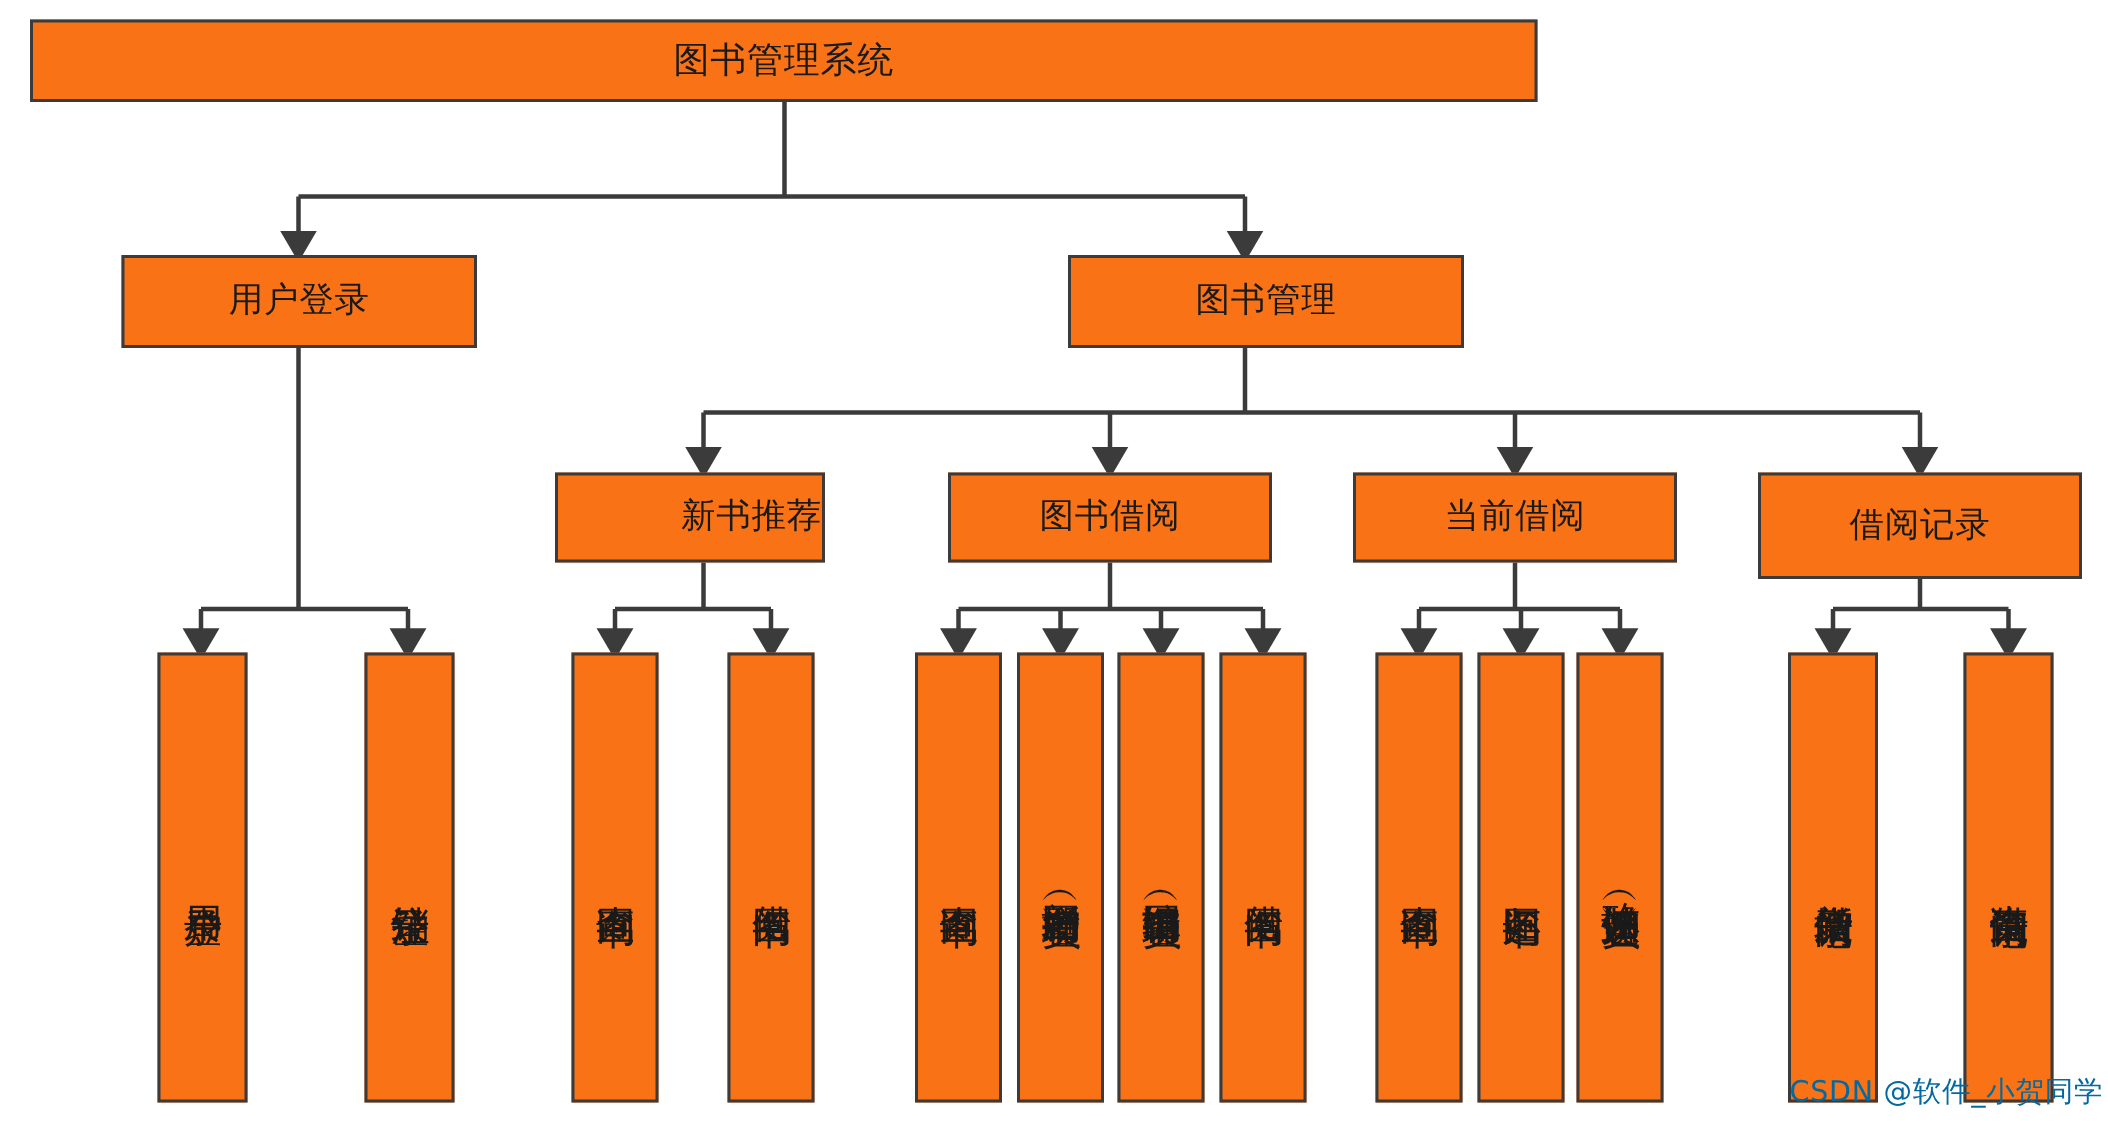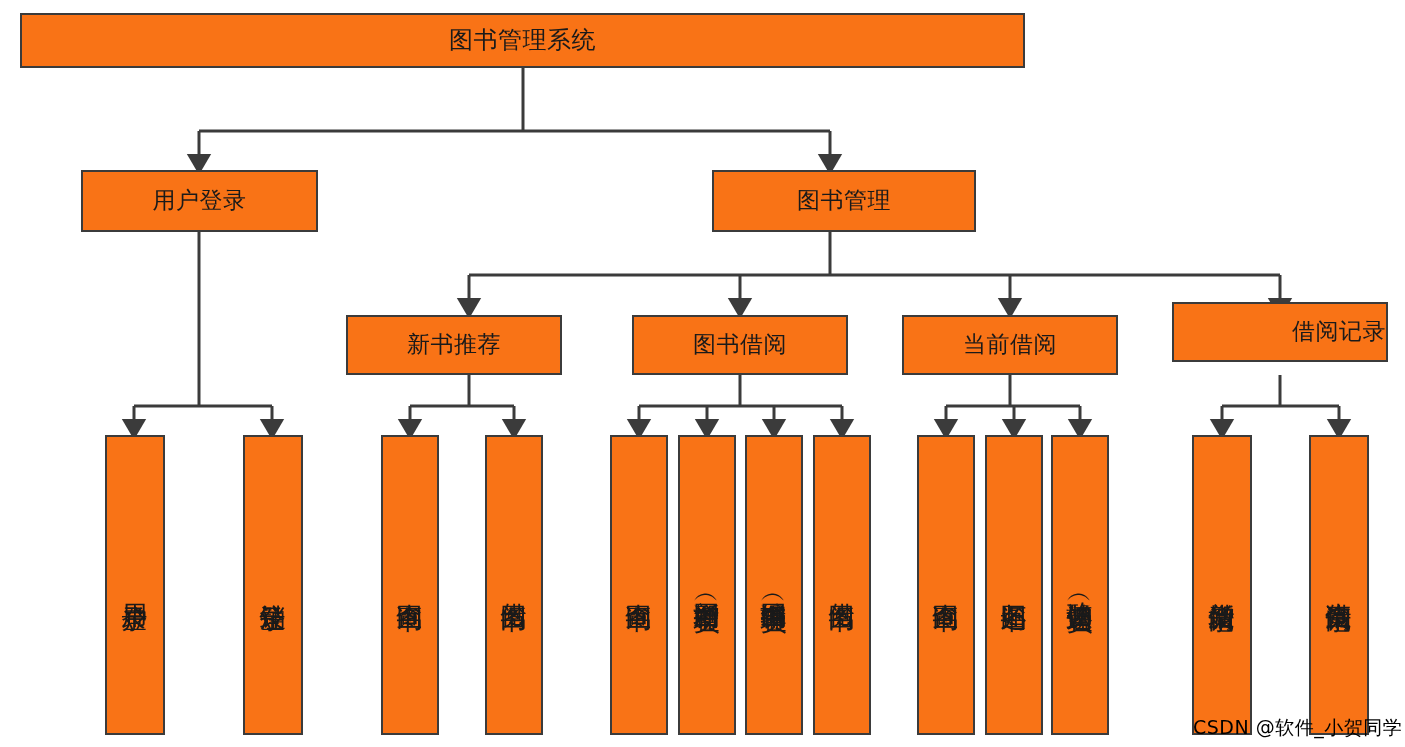--- a/index.html
+++ b/index.html
@@ -61,21 +61,21 @@
   .node.vert .node-label {
     writing-mode: vertical-rl;
     text-orientation: upright;
     font-size: 26px;
     line-height: 1.08;
     letter-spacing: 1px;
     white-space: nowrap;
   }
   .watermark {
     position: absolute;
-    color: #000000;
+    color: #0369a1;
     font-size: 19px;
     letter-spacing: 0.5px;
     white-space: nowrap;
     user-select: none;
   }
 </style>
 </head>
 <body>
 
 <div id="diagram">
@@ -136,33 +136,33 @@
   </div>
 
   <div class="node horiz" style="left:81px; top:170px; width:237px; height:62px;">
     <span class="node-label">用户登录</span>
   </div>
 
   <div class="node horiz" style="left:712px; top:170px; width:264px; height:62px;">
     <span class="node-label">图书管理</span>
   </div>
 
-  <div class="node horiz" style="left:346px; top:315px; width:216px; height:60px;">
+  <div class="node horiz" style="left:370px; top:315px; width:180px; height:60px;justify-content:flex-end;">
     <span class="node-label">新书推荐</span>
   </div>
 
   <div class="node horiz" style="left:902px; top:315px; width:216px; height:60px;">
     <span class="node-label">当前借阅</span>
   </div>
 
   <div class="node horiz" style="left:632px; top:315px; width:216px; height:60px;">
     <span class="node-label">图书借阅</span>
   </div>
 
-  <div class="node horiz" style="left:1172px; top:302px; width:216px; height:60px;justify-content:flex-end;">
+  <div class="node horiz" style="left:1172px; top:315px; width:216px; height:71px;">
     <span class="node-label">借阅记录</span>
   </div>
 
   <div class="node vert" style="left:105px; top:435px; width:60px; height:300px;">
     <span class="node-label">用户登录</span>
   </div>
 
   <div class="node vert" style="left:243px; top:435px; width:60px; height:300px;">
     <span class="node-label">注销登录</span>
   </div>

